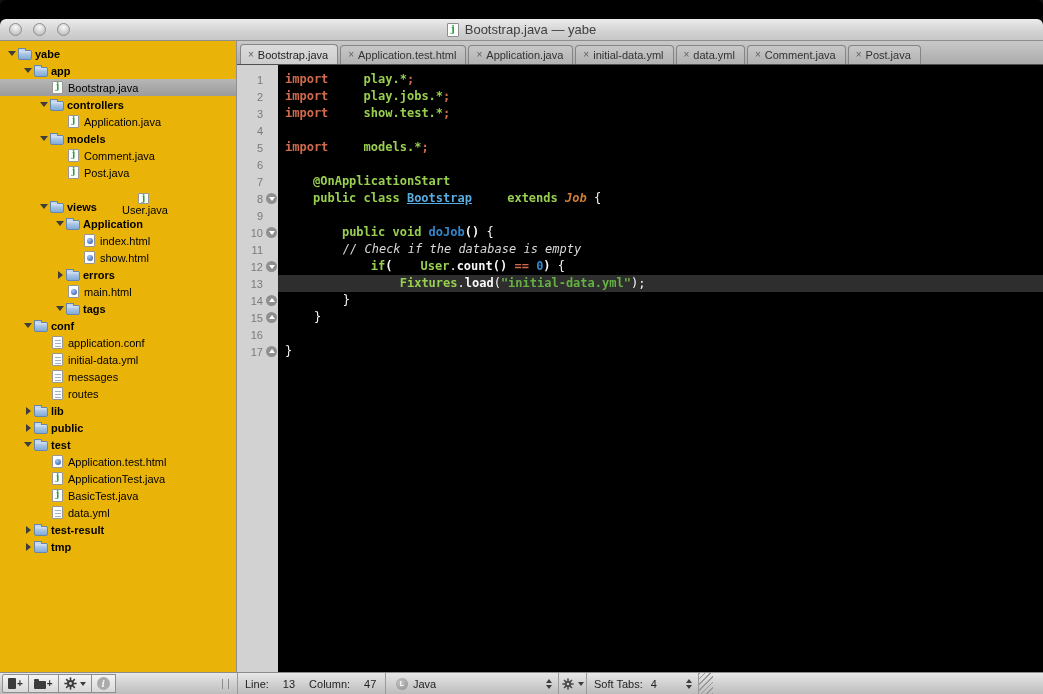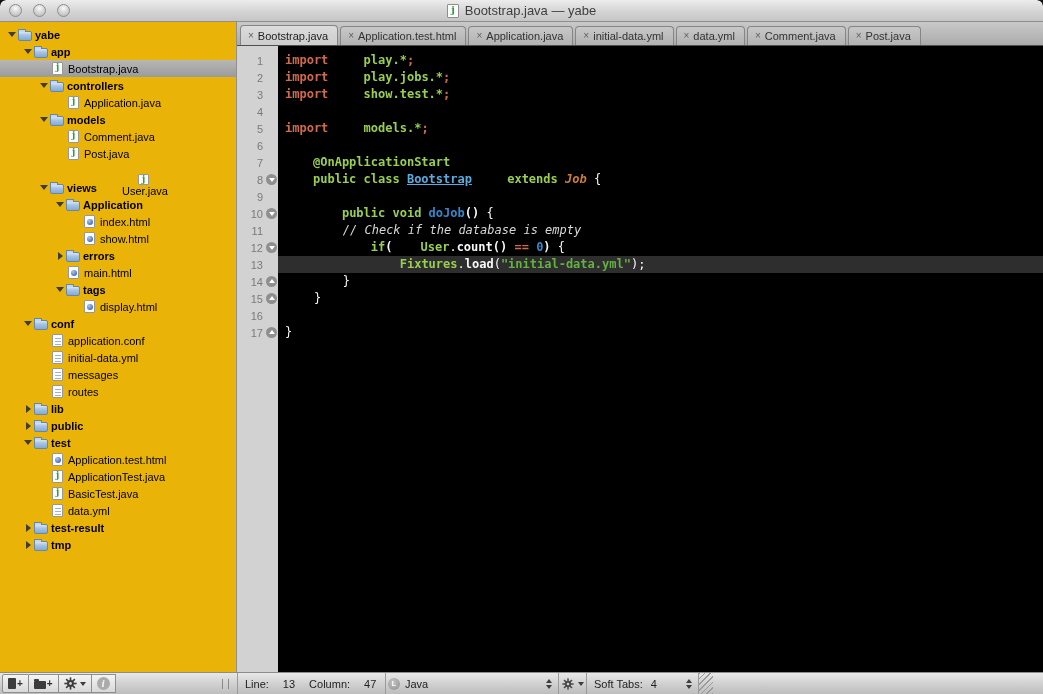--- a/index.html
+++ b/index.html
@@ -1,20 +1,20 @@
 <!DOCTYPE html>
 <html><head>
 <meta charset="utf-8">
 <style>
   html,body{margin:0;padding:0;background:#111;font-family:"Liberation Sans",sans-serif;}
   *{box-sizing:border-box;}
   .window{width:1043px;height:694px;background:#000;border-radius:6px 6px 0 0;overflow:hidden;display:flex;flex-direction:column;}
 
   
-  .titlebar{height:22px;flex:0 0 22px;background:linear-gradient(180deg,#ECECEC 0%,#D4D4D4 55%,#C6C6C6 100%);border-bottom:1px solid #8E8E8E;display:flex;align-items:center;position:relative;border-radius:6px 6px 0 0;}
+  .titlebar{height:22px;flex:0 0 22px;background:linear-gradient(180deg,#ECECEC 0%,#D4D4D4 55%,#C6C6C6 100%);border-bottom:1px solid #8E8E8E;display:flex;align-items:center;position:relative;border-radius:6px 6px 0 0;margin-top:19px;}
   .traffic{display:flex;gap:11px;margin-left:9px;}
   .light{width:13px;height:13px;border-radius:50%;border:1px solid #8F8F8F;background:radial-gradient(circle at 50% 30%,#FAFAFA 0%,#D8D8D8 45%,#B2B2B2 100%);}
   .title-center{position:absolute;left:0;right:0;display:flex;justify-content:center;align-items:center;gap:6px;pointer-events:none;}
   .title-text{font-size:13px;color:#3E3E3E;}
   .doc-icon{width:12px;height:14px;background:#FDFDFD;border:1px solid #8E8E8E;border-radius:1px;position:relative;}
   .doc-icon::after{content:"j";position:absolute;left:3.5px;top:-0.5px;font:bold 10px "DejaVu Serif",serif;color:#2E9E3E;}
 
   
   .main{flex:1;display:flex;min-height:0;}
 
@@ -75,21 +75,21 @@
   .tb-btn:first-child{border-left:1px solid #8F8F8F;border-radius:2px 0 0 2px;}
   .tb-plus{font-weight:bold;font-size:10px;color:#2E2E2E;}
   .tb-page{width:8px;height:11px;background:#3C3C3C;border-radius:1px;}
   .tb-folder{width:12px;height:8px;background:#3C3C3C;border-radius:1px;position:relative;margin-top:2px;}
   .tb-folder::before{content:"";position:absolute;top:-2px;left:0;width:5px;height:2px;background:#3C3C3C;border-radius:1px 1px 0 0;}
   .tb-caret{width:0;height:0;border-left:3px solid transparent;border-right:3px solid transparent;border-top:4px solid #3C3C3C;margin-left:2px;}
   .tb-info{width:13px;height:13px;border-radius:50%;background:#ABABAB;color:#F2F2F2;font:italic bold 9px "DejaVu Serif",serif;display:flex;align-items:center;justify-content:center;}
   .splitter{margin-left:auto;margin-right:8px;width:7px;height:10px;border-left:1px solid #8A8A8A;border-right:1px solid #8A8A8A;}
   .sb-linecol{width:148px;flex:0 0 148px;padding-left:7px;}
   .sb-linecol .val{margin:0 14px 0 14px;}
-  .sb-lang{width:173px;flex:0 0 173px;padding-left:2px;align-items:center;}
+  .sb-lang{width:173px;flex:0 0 173px;padding-left:10px;align-items:center;}
   .lang-circle{width:12px;height:12px;border-radius:50%;background:radial-gradient(circle at 40% 35%,#C4C4C4,#8E8E8E);color:#FFF;font-size:7px;font-weight:bold;display:flex;align-items:center;justify-content:center;margin-right:5px;}
   .stepper{margin-left:auto;margin-right:6px;display:flex;flex-direction:column;gap:2px;align-items:center;}
   .stepper .up{width:0;height:0;border-left:3.5px solid transparent;border-right:3.5px solid transparent;border-bottom:4px solid #3E3E3E;}
   .stepper .dn{width:0;height:0;border-left:3.5px solid transparent;border-right:3.5px solid transparent;border-top:4px solid #3E3E3E;}
   .sb-gear{width:28px;flex:0 0 28px;justify-content:center;gap:2px;}
   .sb-tabs{width:112px;flex:0 0 112px;padding-left:7px;}
   .sb-tabs .val{margin-left:8px;}
   .sb-symbol{flex:1;padding-left:30px;}
   .sb-grip{width:15px;flex:0 0 15px;background:repeating-linear-gradient(315deg,#9A9A9A 0 1px,transparent 1px 4px);border-left:1px solid #9B9B9B;}
   .gear-svg{display:block;}
@@ -186,25 +186,20 @@
         </div>
         <div class="tree-row" data-icon="html-file" data-disclosure="none" style="padding-left: 54px;">
           <span class="disc"></span>
           <span class="ficon"></span>
           <span class="tlabel">main.html</span>
         </div>
         <div class="tree-row bold" data-icon="folder" data-disclosure="expanded" style="padding-left: 54px;">
           <span class="disc"></span>
           <span class="ficon"></span>
           <span class="tlabel">tags</span>
-        </div>
-        <div class="tree-row" data-icon="html-file" data-disclosure="none" style="padding-left: 70px;">
-          <span class="disc"></span>
-          <span class="ficon"></span>
-          <span class="tlabel">display.html</span>
         </div>
         <div class="tree-row bold" data-icon="folder" data-disclosure="expanded" style="padding-left: 22px;">
           <span class="disc"></span>
           <span class="ficon"></span>
           <span class="tlabel">conf</span>
         </div>
         <div class="tree-row" data-icon="text-file" data-disclosure="none" style="padding-left: 38px;">
           <span class="disc"></span>
           <span class="ficon"></span>
           <span class="tlabel">application.conf</span>

